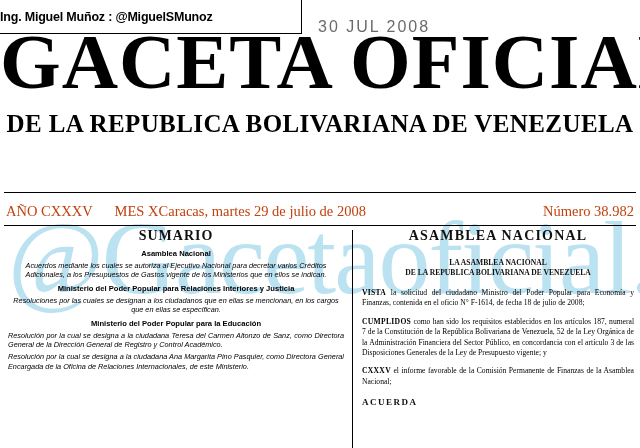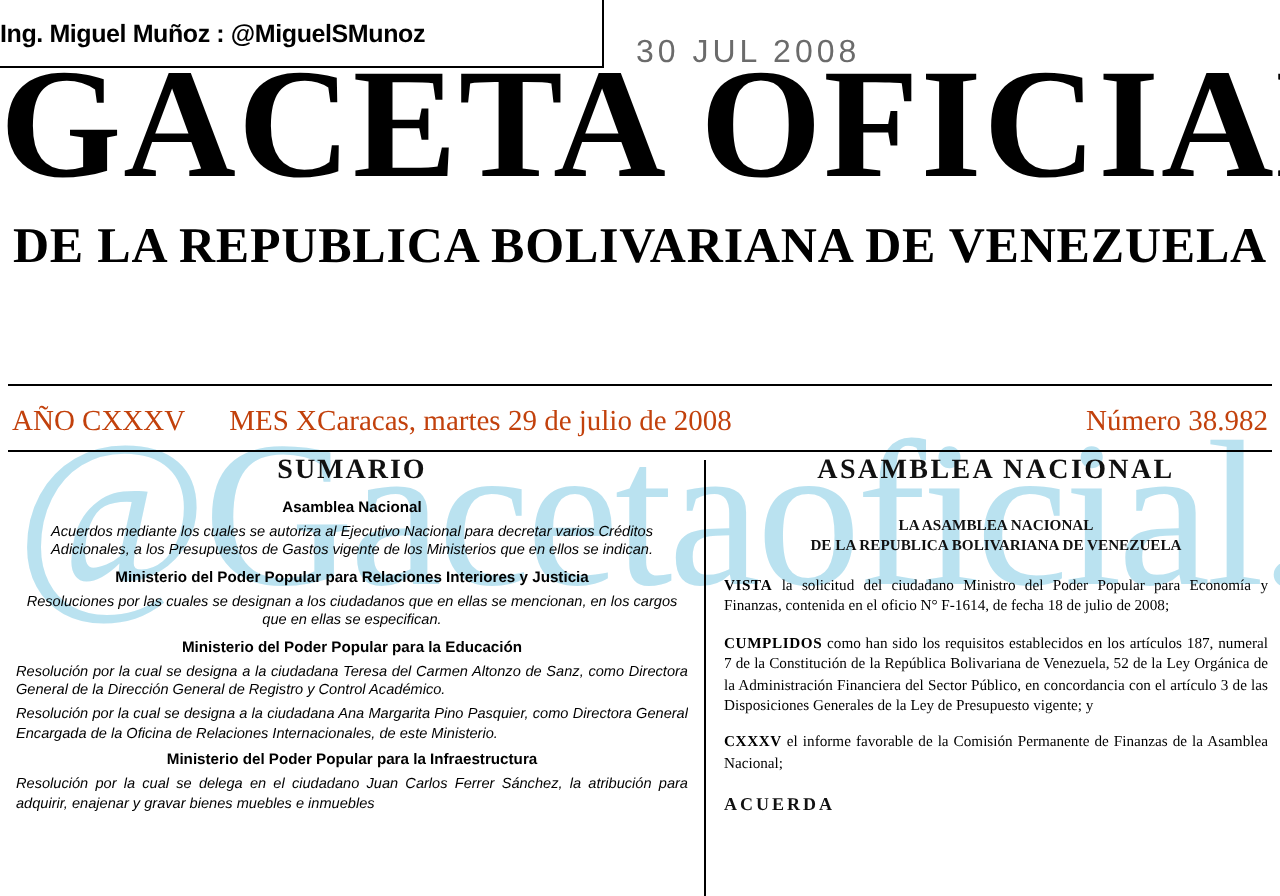--- a/index.html
+++ b/index.html
@@ -273,24 +273,20 @@
         <div class="org-head">Ministerio del Poder Popular para Relaciones Interiores y Justicia</div>
         <div class="para center">Resoluciones por las cuales se designan a los ciudadanos que en ellas se mencionan, en los cargos que en ellas se especifican.</div>
       </div>
 
       <div>
         <div class="org-head">Ministerio del Poder Popular para la Educación</div>
         <div class="para">Resolución por la cual se designa a la ciudadana Teresa del Carmen Altonzo de Sanz, como Directora General de la Dirección General de Registro y Control Académico.</div>
         <div class="para">Resolución por la cual se designa a la ciudadana Ana Margarita Pino Pasquier, como Directora General Encargada de la Oficina de Relaciones Internacionales, de este Ministerio.</div>
       </div>
 
-      <div>
-        <div class="org-head">Ministerio del Poder Popular para la Infraestructura</div>
-        <div class="para">Resolución por la cual se delega en el ciudadano Juan Carlos Ferrer Sánchez, la atribución para adquirir, enajenar y gravar bienes muebles e inmuebles</div>
-      </div>
     </div>
 
     <div id="col-divider"></div>
 
     <div id="col-right">
       <div class="an-title">ASAMBLEA NACIONAL</div>
       <div class="an-sub">
         <div>LA ASAMBLEA NACIONAL</div>
         <div>DE LA REPUBLICA BOLIVARIANA DE VENEZUELA</div>
       </div>

